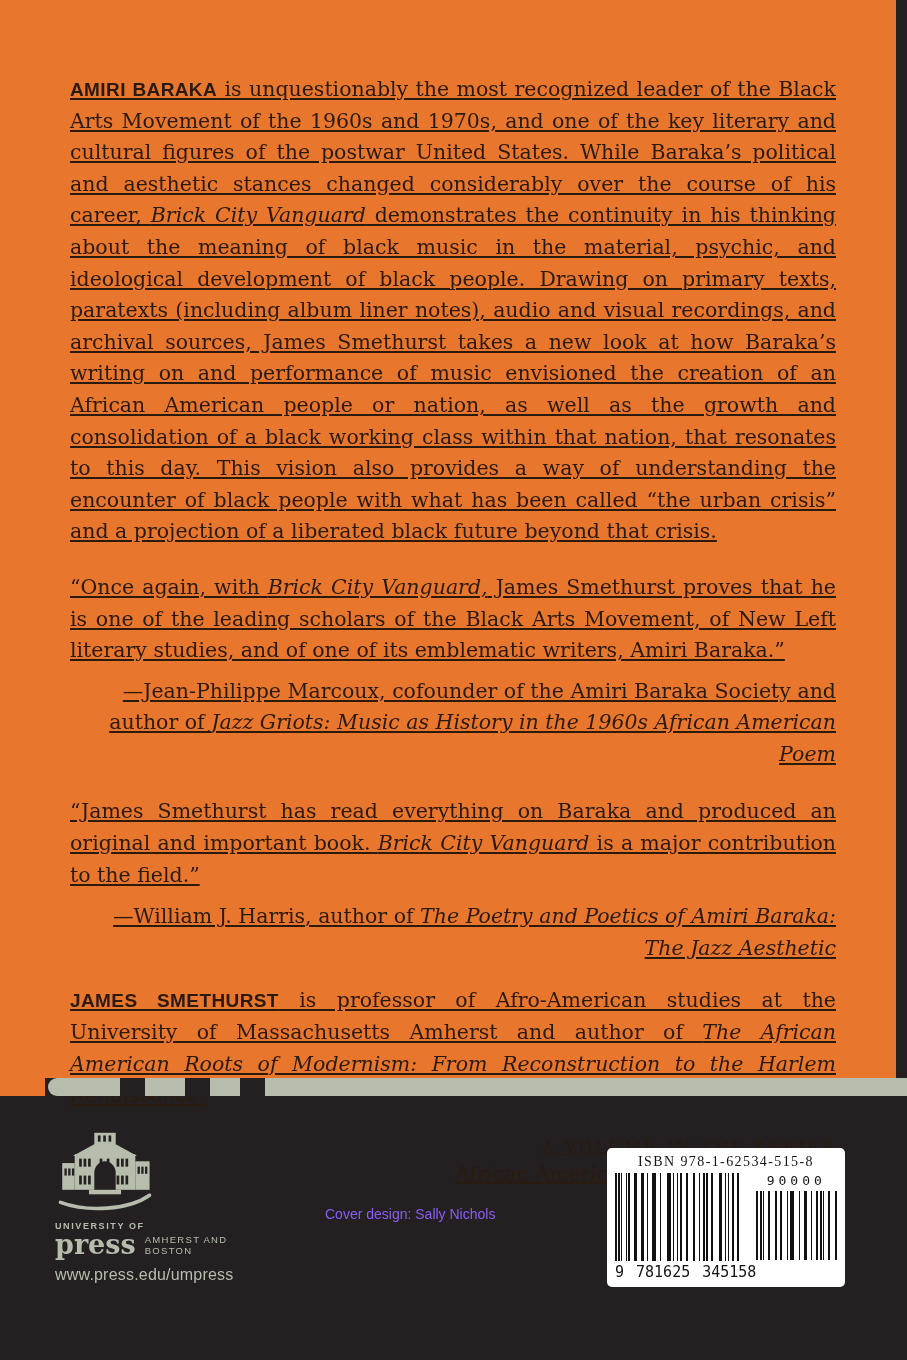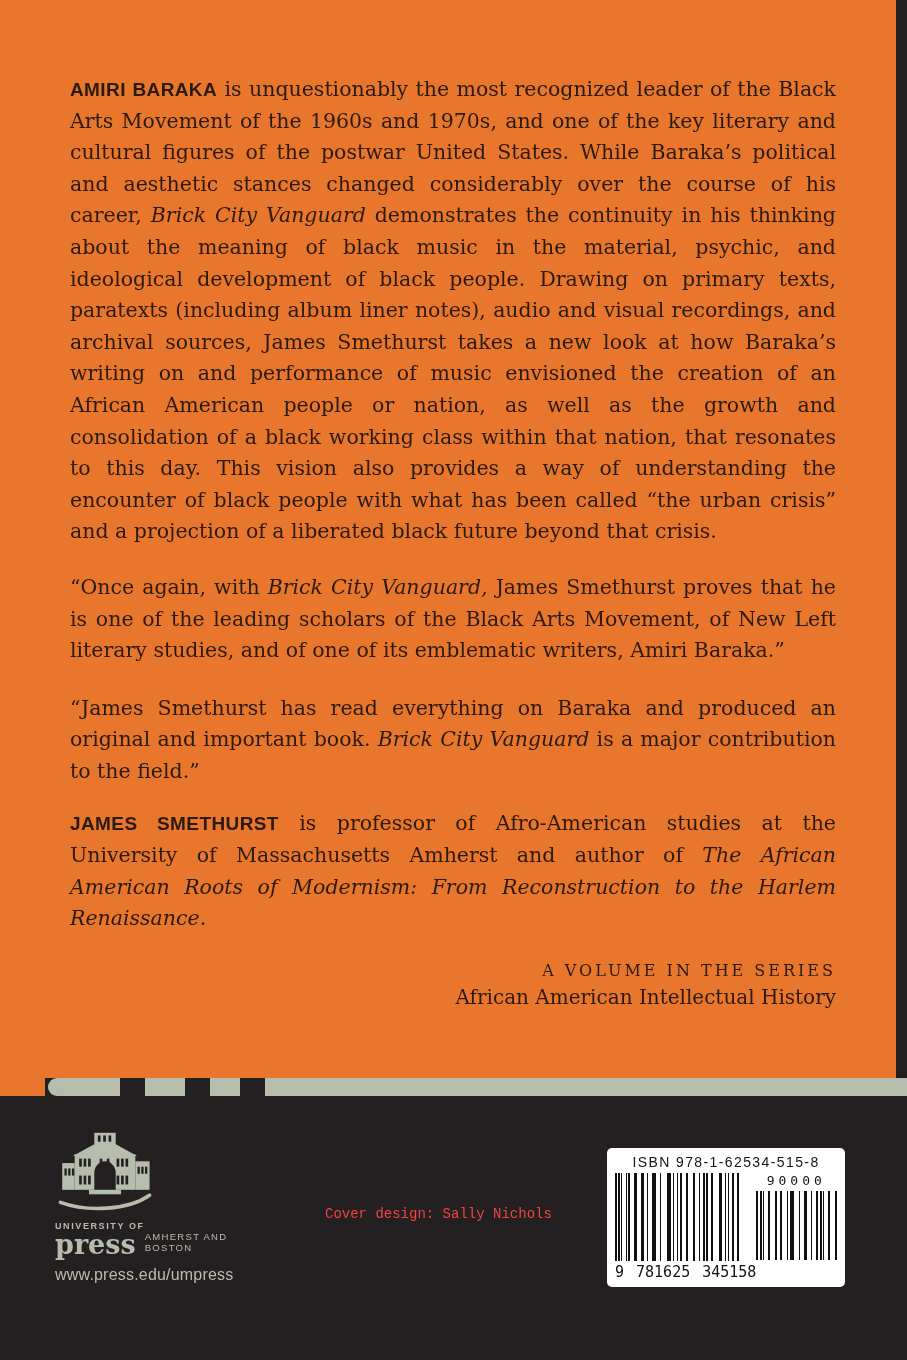--- a/index.html
+++ b/index.html
@@ -3,21 +3,21 @@
 <meta charset="utf-8">
 <style>
   html,body{margin:0;padding:0;background:#141212;}
   .cover{
     position:relative;width:907px;height:1360px;margin:0 auto;
     background:#242021;overflow:hidden;
     font-family:"DejaVu Serif","Liberation Serif",serif;
   }
   
   .orange-panel{position:absolute;left:0;top:0;width:896px;height:1078px;background:#e8762c;}
-  .content{position:absolute;left:70px;top:0;width:766px;color:#2b1a0e;}
+  .content{position:absolute;left:70px;top:0;width:766px;color:#2b1a0e;text-decoration:underline;}
   .content p{margin:0;}
   .body-text{font-size:20.5px;line-height:31.6px;text-align:justify;}
   .lead-in{
     font-family:"Liberation Sans",sans-serif;font-weight:700;
     font-size:19px;letter-spacing:.4px;
   }
   .synopsis{margin-top:74px !important;}
   .quote1{margin-top:24px !important;}
   .attrib{font-size:20.5px;line-height:31.6px;text-align:right;}
   .attrib1{margin-top:9px !important;}
@@ -31,31 +31,31 @@
   .orange-tab{position:absolute;left:0;top:1078px;width:45px;height:18px;background:#e8762c;}
   .stripe{position:absolute;left:48px;top:1078px;width:859px;height:18px;background:#b7bdac;border-radius:9px 0 0 9px;z-index:3;}
   .stripe .gap{position:absolute;top:0;height:18px;background:#242021;}
   .gap1{left:72px;width:25px;}
   .gap2{left:137px;width:25px;}
   .gap3{left:192px;width:25px;}
   
   .publisher{position:absolute;left:55px;top:1131px;width:215px;color:#b7bdac;}
   .uof{font-family:"Liberation Sans",sans-serif;font-weight:700;font-size:9px;letter-spacing:1.6px;margin-top:4px;}
   .mass{font-weight:700;font-size:27px;line-height:1.02;}
-  .press-row{display:flex;align-items:flex-start;gap:9px;}
+  .press-row{display:flex;align-items:center;gap:9px;}
   .press{font-weight:700;font-size:27px;line-height:1.02;}
   .loc{font-family:"Liberation Sans",sans-serif;font-size:9.5px;letter-spacing:1.3px;}
   .pub-url{font-family:"Liberation Sans",sans-serif;font-size:16px;margin-top:7px;letter-spacing:.2px;}
-  .credits{position:absolute;left:325px;top:1205px;width:284px;color:#ef4444;
-    font-family:Liberation Mono, monospace;font-size:14px;line-height:18.5px;}
+  .credits{position:absolute;left:325px;top:1205px;width:284px;color:#8b5cf6;
+    font-family:Liberation Sans, sans-serif;font-size:14px;line-height:18.5px;}
   .credits .art{margin-top:10px;}
   
   .barcode{position:absolute;left:607px;top:1148px;width:238px;height:139px;background:#ffffff;
     border-radius:5px;padding:6px 8px;box-sizing:border-box;color:#141414;}
-  .isbn-line{font-family:Liberation Sans, sans-serif;font-size:14px;letter-spacing:1.4px;text-align:center;white-space:nowrap;}
+  .isbn-line{font-family:Liberation Serif, serif;font-size:14px;letter-spacing:1.4px;text-align:center;white-space:nowrap;}
   .bars-row{display:flex;margin-top:3px;}
   .main-bars{width:140px;height:88px;background-color:#fff;
     background-image:
       repeating-linear-gradient(90deg,#111 0 2px,transparent 2px 6px,#111 6px 7px,transparent 7px 13px),
       repeating-linear-gradient(90deg,transparent 0 3px,#111 3px 5px,transparent 5px 11px,#111 11px 12px,transparent 12px 17px);}
   .addon{margin-left:11px;width:88px;}
   .addon-code{font-family:"DejaVu Sans Mono",monospace;font-size:13px;letter-spacing:4px;text-align:center;}
   .addon-bars{height:69px;margin-top:3px;background-color:#fff;
     background-image:
       repeating-linear-gradient(90deg,#111 0 2px,transparent 2px 7px,#111 7px 8px,transparent 8px 12px),
@@ -67,23 +67,25 @@
 
 <div class="cover">
 
   <div class="orange-panel">
     <div class="content">
 
       <p class="body-text synopsis"><span class="lead-in">AMIRI BARAKA</span><span> is unquestionably the most recognized leader of the Black Arts Movement of the 1960s and 1970s, and one of the key literary and cultural figures of the postwar United States. While Baraka’s political and aesthetic stances changed considerably over the course of his career, </span><i>Brick City Vanguard</i><span> demonstrates the continuity in his thinking about the meaning of black music in the material, psychic, and ideological development of black people. Drawing on primary texts, paratexts (including album liner notes), audio and visual recordings, and archival sources, James Smethurst takes a new look at how Baraka’s writing on and performance of music envisioned the creation of an African American people or nation, as well as the growth and consolidation of a black working class within that nation, that resonates to this day. This vision also provides a way of understanding the encounter of black people with what has been called “the urban crisis” and a projection of a liberated black future beyond that crisis.</span></p>
 
       <p class="body-text quote1"><span>“Once again, with </span><i>Brick City Vanguard,</i><span> James Smethurst proves that he is one of the leading scholars of the Black Arts Movement, of New Left literary studies, and of one of its emblematic writers, Amiri Baraka.”</span></p>
 
+      <p class="attrib attrib1"><span>—Jean-Philippe Marcoux, cofounder of the Amiri Baraka Society and author of </span><i>Jazz Griots: Music as History in the 1960s African American Poem</i></p>
 
       <p class="body-text quote2"><span>“James Smethurst has read everything on Baraka and produced an original and important book. </span><i>Brick City Vanguard</i><span> is a major contribution to the field.”</span></p>
 
+      <p class="attrib attrib2"><span>—William J. Harris, author of </span><i>The Poetry and Poetics of Amiri Baraka: The Jazz Aesthetic</i></p>
 
       <p class="body-text bio"><span class="lead-in">JAMES SMETHURST</span><span> is professor of Afro-American studies at the University of Massachusetts Amherst and author of </span><i>The African American Roots of Modernism: From Reconstruction to the Harlem Renaissance.</i></p>
 
       <div class="series">
         <div class="series-kicker">A VOLUME IN THE SERIES</div>
         <div class="series-name">African American Intellectual History</div>
       </div>
 
     </div>
   </div>

